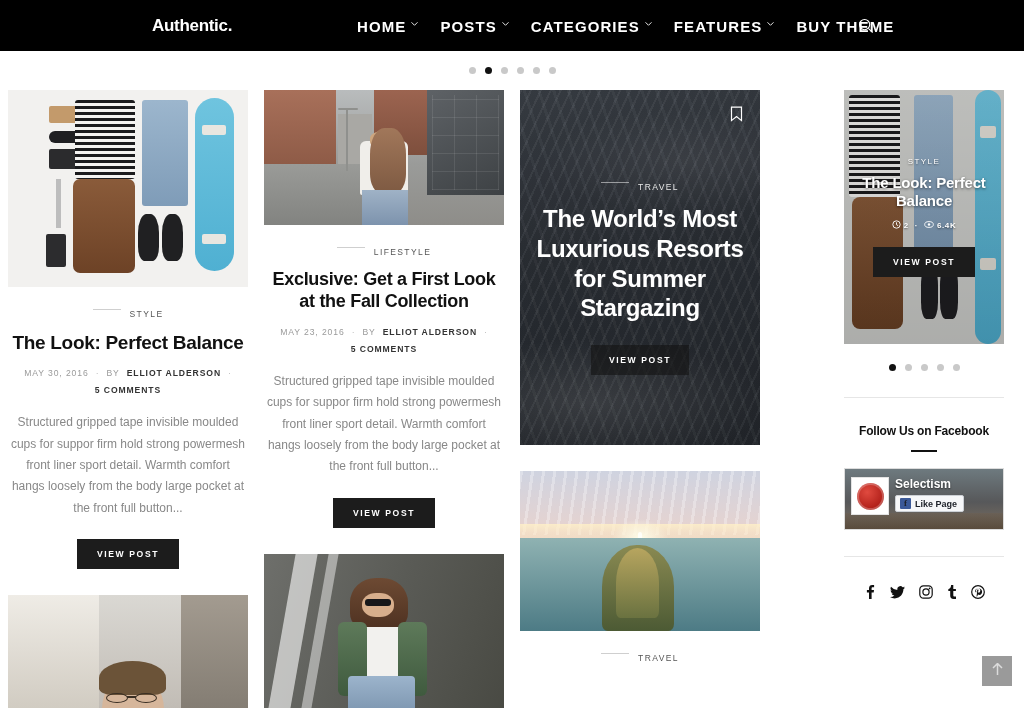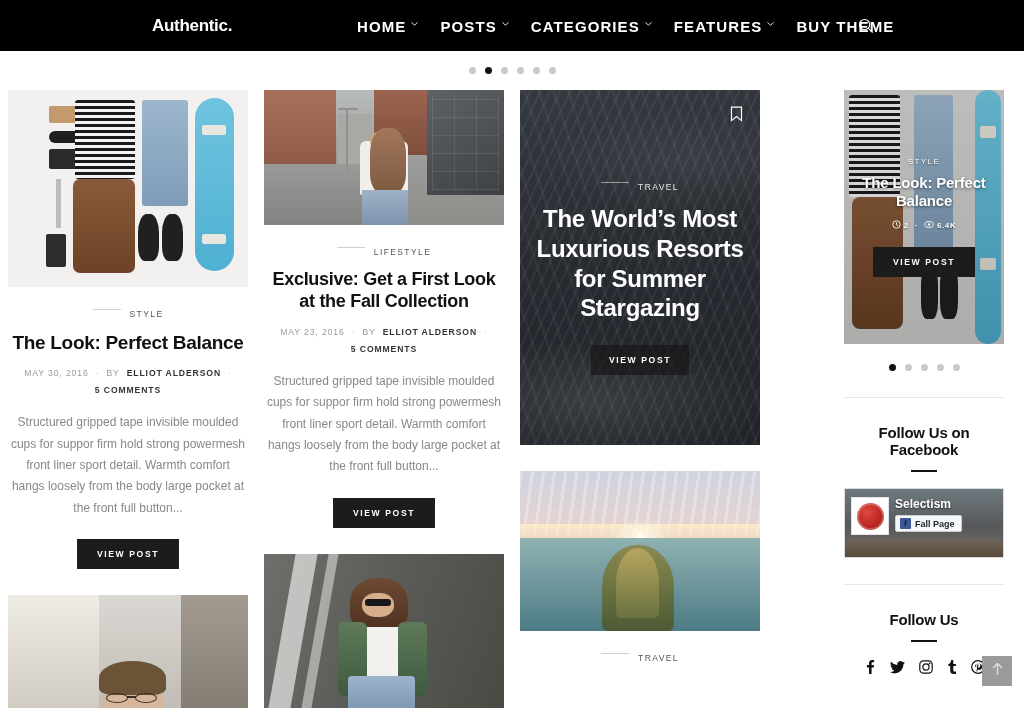--- a/index.html
+++ b/index.html
@@ -316,41 +316,41 @@
     display: flex;
     align-items: center;
     justify-content: center;
     gap: 9px;
     padding: 20px 0 0;
   }
 
   .widget { margin-top: 26px; }
   .widget-head { text-align: center; }
   .widget-title {
-    font-size: 15px;
+    font-size: 12px;
     font-weight: bold;
     letter-spacing: -0.2px;
     color: #111;
   }
   .widget-rule {
     width: 26px; height: 2px;
     background: #111;
     margin: 12px auto 16px;
   }
   .hr-soft { height: 1px; background: #e6e6e6; margin: 26px 0 0; }
 
   
   .fbcard {
     width: 160px;
     border: 1px solid #dcdcdc;
     background: #fff;
     overflow: hidden;
   }
   .fb-cover {
-    height: 68px;
+    height: 60px;
     position: relative;
     background: linear-gradient(180deg,#6e7a7f 0%,#57585a 55%,#7b6f60 100%);
   }
   .fb-cover::after{
     content:"";position:absolute;left:0;right:0;bottom:0;height:16px;
     background:linear-gradient(180deg,rgba(120,90,60,.2),rgba(60,45,30,.55));
   }
   .fb-avatar {
     position: absolute;
     left: 6px; top: 8px;
@@ -709,33 +709,29 @@
         <div class="widget-rule"></div>
       </div>
       <div class="fbcard">
         <div class="fb-cover">
           <div class="fb-avatar">
             <div class="fb-seal"></div>
           </div>
           <div class="fb-name">Selectism</div>
           <div class="fb-like">
             <span class="fb-f">f</span>
-            <span>Fall Page</span>
+            <span>Like Page</span>
           </div>
         </div>
       </div>
     </div>
 
     <div class="hr-soft"></div>
 
     <div class="widget">
-      <div class="widget-head">
-        <div class="widget-title">Follow Us</div>
-        <div class="widget-rule"></div>
-      </div>
       <div class="socials">
         <a>
           <svg width="13" height="14" viewBox="0 0 13 14">
               <path d="M8.6 14V7.6h2.1l.3-2.5H8.6V3.5c0-.7.2-1.2 1.2-1.2h1.3V.1C10.9.1 10.1 0 9.2 0 7.3 0 6 1.2 6 3.3v1.8H3.9v2.5H6V14z" fill="#111"></path>
             </svg>
         </a>
         <a>
           <svg width="15" height="13" viewBox="0 0 15 13">
               <path d="M15 1.6a6 6 0 0 1-1.8.5A3 3 0 0 0 14.5.4a6 6 0 0 1-1.9.8A3 3 0 0 0 7.4 3.9 8.6 8.6 0 0 1 1 .7a3 3 0 0 0 1 4 3 3 0 0 1-1.4-.4 3 3 0 0 0 2.4 3 3 3 0 0 1-1.4.1 3 3 0 0 0 2.8 2.1A6.1 6.1 0 0 1 0 11a8.6 8.6 0 0 0 4.7 1.4c5.6 0 8.7-4.7 8.7-8.8V3.2A6.2 6.2 0 0 0 15 1.6z" fill="#111"></path>
             </svg>

